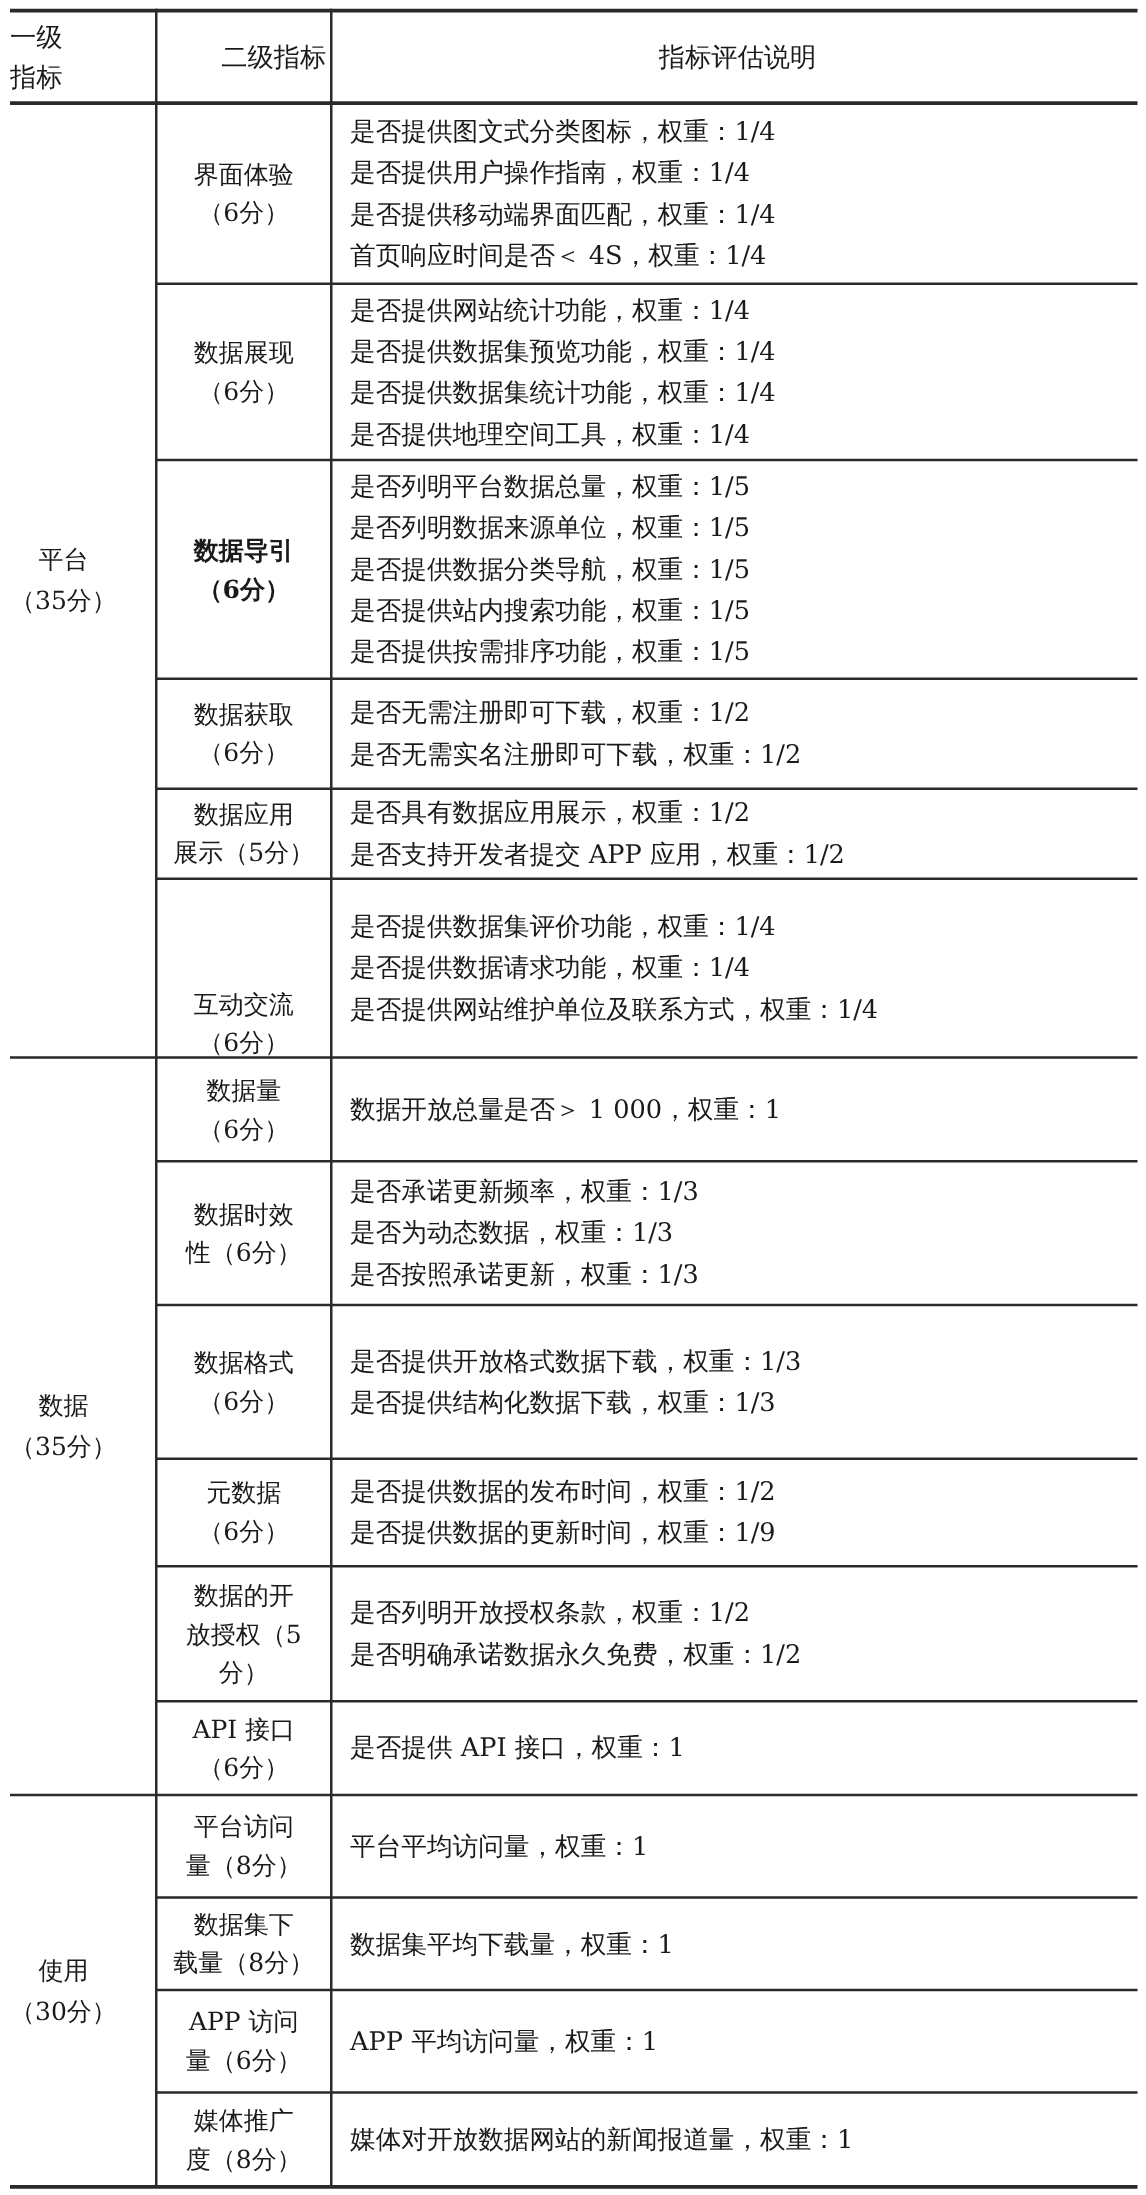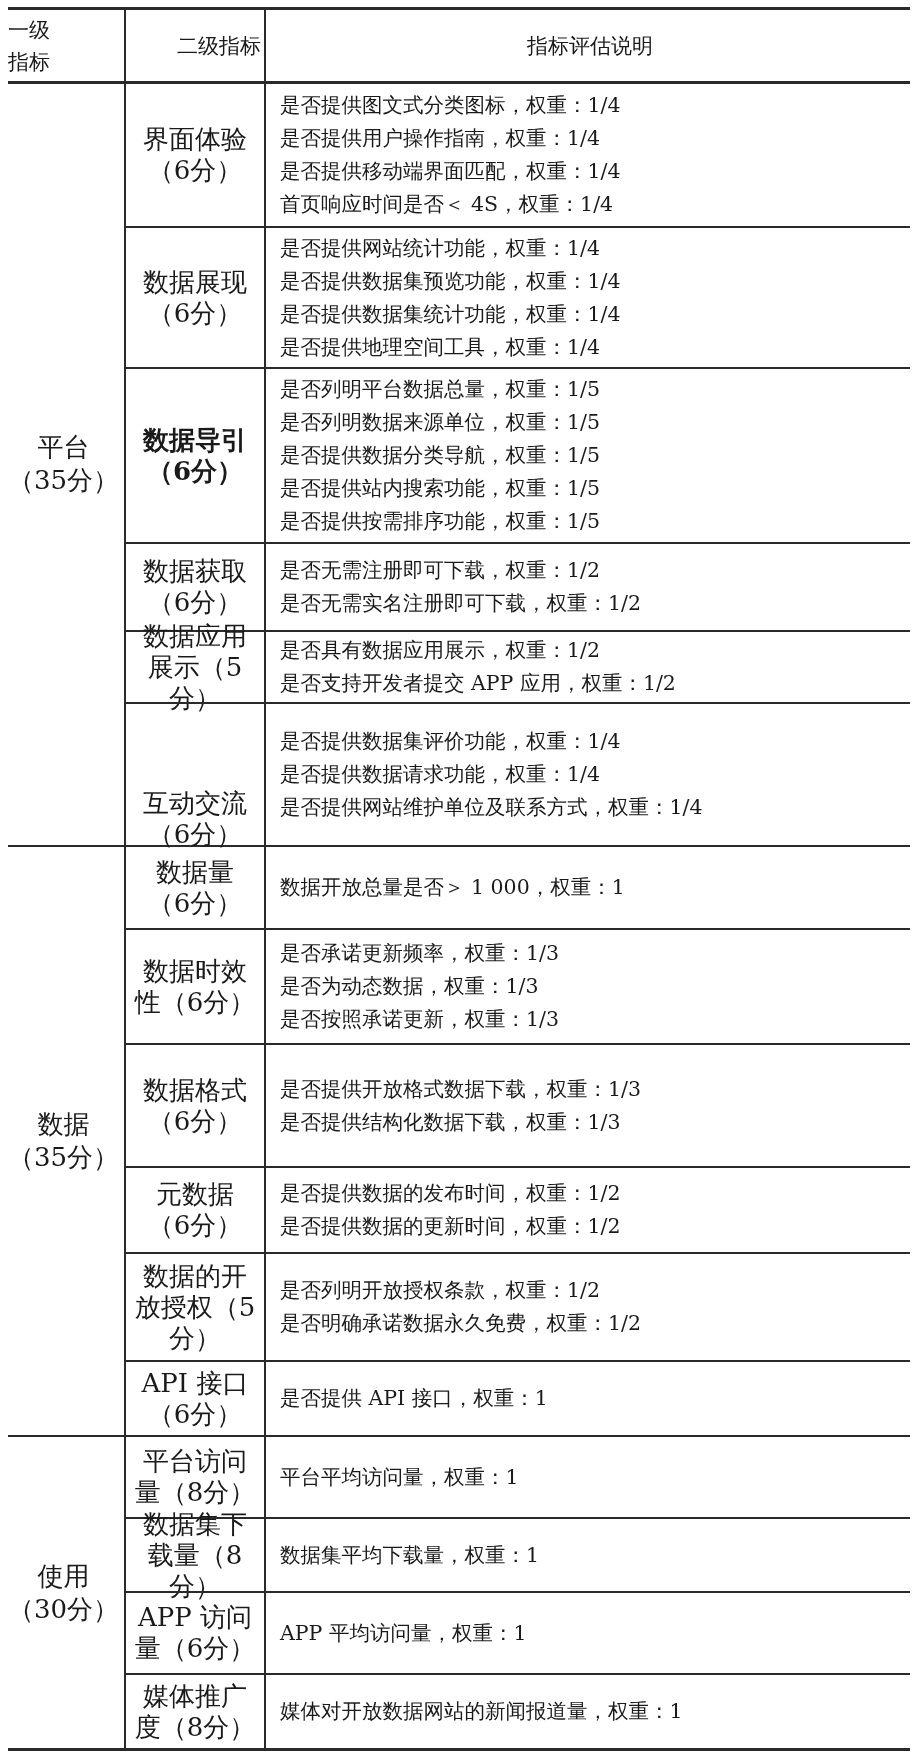--- a/index.html
+++ b/index.html
@@ -6,21 +6,21 @@
   body { width:917px; height:1756px; position:relative; overflow:hidden;
          font-family:"DejaVu Serif","Liberation Serif",serif; color:#1a1a1a; }
   .tbl { position:absolute; left:8px; top:7px; width:902px; }
   .hline { position:absolute; left:0; width:902px; height:2px; background:#2a2a2a; }
   .hline.thick { height:3px; }
   .vline { position:absolute; width:2px; background:#2a2a2a; }
   .cell { position:absolute; display:flex; align-items:center; box-sizing:border-box; }
   .c1 { left:0; width:116px; justify-content:flex-start; text-align:center; }
   .c2 { left:118px; width:138px; justify-content:center; text-align:center; }
   .c3 { left:258px; width:644px; padding-left:14px; }
-  .txt { font-size:26px; line-height:33px; white-space:pre-line; }
+  .txt { font-size:20px; line-height:33px; white-space:pre-line; }
   .lines { display:flex; flex-direction:column; }
   .ln { font-size:20.5px; line-height:33px; white-space:nowrap; }
   .hdr { font-size:21px; line-height:32px; }
   .c3.hdrc { justify-content:center; padding-left:4px; }
 </style>
 </head>
 <body>
 
 <div class="tbl" id="tbl">
 
@@ -161,21 +161,21 @@
         </div>
       </div>
       <div class="hline" style="left: 116px; width: 786px; top: 1159px;"></div>
       <div class="cell c2" style="top: 1160px; height: 86px;">
         <span class="txt" style="line-height: 31px;">元数据
 （6分）</span>
       </div>
       <div class="cell c3" style="top: 1160px; height: 86px;">
         <div class="lines">
           <span class="ln">是否提供数据的发布时间，权重：1/2</span>
-          <span class="ln">是否提供数据的更新时间，权重：1/2</span>
+          <span class="ln">是否提供数据的更新时间，权重：1/9</span>
         </div>
       </div>
       <div class="hline" style="left: 116px; width: 786px; top: 1245px;"></div>
       <div class="cell c2" style="top: 1246px; height: 108px;">
         <span class="txt" style="line-height: 31px;">数据的开
 放授权（5
 分）</span>
       </div>
       <div class="cell c3" style="top: 1246px; height: 108px;">
         <div class="lines">

